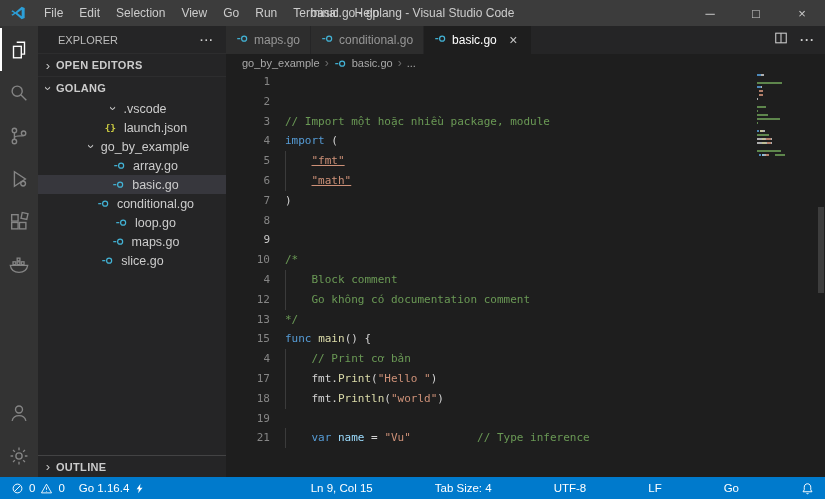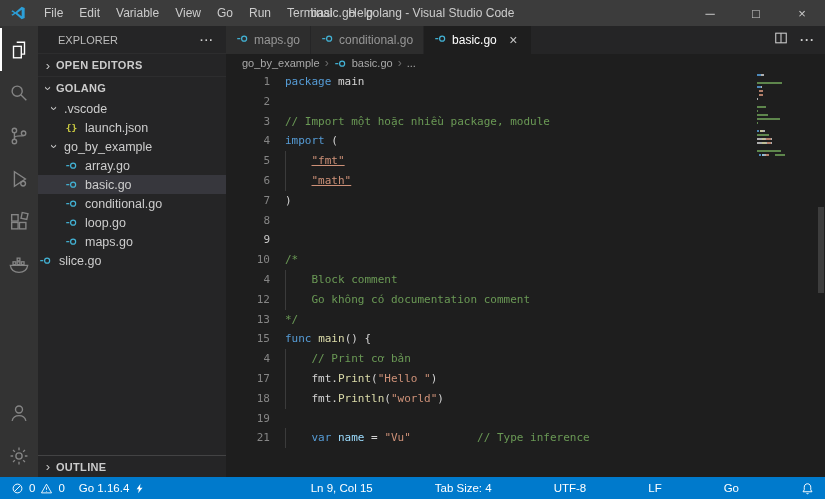--- a/index.html
+++ b/index.html
@@ -32,21 +32,21 @@
   
   .sidebar { width:188px; background:#252526; flex:none; display:flex; flex-direction:column; color:#cccccc; }
   .sb-header { height:27px; display:flex; align-items:center; padding:0 12px 0 20px; font-size:11px; color:#bbbbbb; flex:none; }
   .sb-header .more { margin-left:auto; font-weight:bold; letter-spacing:1px; color:#d0d0d0; cursor:pointer; }
   .section-header { height:23px; display:flex; align-items:center; font-size:11px; font-weight:700;
     color:#cccccc; letter-spacing:.3px; flex:none; padding-left:2px; border-top:1px solid rgba(255,255,255,.04); }
   .twisty { width:16px; flex:none; text-align:center; font-size:13px; font-weight:400; color:#c5c5c5;
     display:inline-block; line-height:1; }
   .twisty.open { transform:rotate(90deg); }
   .tree { flex:none; font-size:12.5px; }
-  .tree-row { height:19px; display:flex; align-items:center; cursor:pointer; white-space:nowrap; }
+  .tree-row { height:19px; display:flex; align-items:center; cursor:pointer; white-space:nowrap;justify-content:center; }
   .tree-row.selected { background:#37373d; }
   .tree-label { margin-left:2px; }
   .file-ico { width:15px; margin-right:4px; display:inline-flex; justify-content:center; align-items:center; flex:none; }
   .json-ico { color:#cbcb41; font-size:9.5px; font-weight:bold; font-family:"DejaVu Sans Mono",monospace; }
   .outline { margin-top:auto; border-top:1px solid rgba(204,204,204,.18); height:22px; }
 
   
   .editor-area { flex:1; min-width:0; display:flex; flex-direction:column; background:#1e1e1e; }
   .tabbar { height:28px; background:#252526; display:flex; flex:none; }
   .tab { display:flex; align-items:center; gap:5px; padding:0 10px; font-size:12px; color:#969696;
@@ -99,21 +99,21 @@
 
   <div class="titlebar">
     <div class="logo">
       <svg width="16" height="16" viewBox="0 0 24 24">
           <path fill="#2c9fd8" d="M17.5 2.5 8 11 4 8 2 9.2 6.2 12 2 14.8 4 16 8 13l9.5 8.5L22 19.5v-15L17.5 2.5zM17.5 7v10L11 12l6.5-5z"></path>
         </svg>
     </div>
     <div class="menus">
         <div class="menu-item">File</div>
         <div class="menu-item">Edit</div>
-        <div class="menu-item">Variable</div>
+        <div class="menu-item">Selection</div>
         <div class="menu-item">View</div>
         <div class="menu-item">Go</div>
         <div class="menu-item">Run</div>
         <div class="menu-item">Terminal</div>
         <div class="menu-item">Help</div>
       </div>
     <div class="title-text">basic.go - golang - Visual Studio Code</div>
     <div class="win-controls">
         <div class="win-btn">─</div>
         <div class="win-btn">□</div>
@@ -311,21 +311,21 @@
               <path d="M1.5 8.2h3.8"></path>
               <circle cx="10" cy="8.2" r="3.1"></circle>
             </svg>
           </span>
           <span class="bc-item">basic.go</span>
           <span class="bc-sep">›</span>
           <span class="bc-item">...</span>
         </div>
       <div class="code-area">
         <div>
-            <div class="line"><span class="lnum">1</span><span class="lcontent"><span class="tok-kw">package</span><span class="tok-pl"> main</span></span></div>
+            <div class="line"><span class="lnum">1</span></div>
             <div class="line"><span class="lnum">2</span><span class="lcontent"></span></div>
             <div class="line"><span class="lnum">3</span><span class="lcontent"><span class="tok-com">// Import một hoặc nhiều package, module</span></span></div>
             <div class="line"><span class="lnum">4</span><span class="lcontent"><span class="tok-kw">import</span><span class="tok-pl"> (</span></span></div>
             <div class="line"><span class="lnum">5</span><span class="lcontent"><span class="guide"></span><span class="tok-pl">    </span><span class="tok-stru">"fmt"</span></span></div>
             <div class="line"><span class="lnum">6</span><span class="lcontent"><span class="guide"></span><span class="tok-pl">    </span><span class="tok-stru">"math"</span></span></div>
             <div class="line"><span class="lnum">7</span><span class="lcontent"><span class="tok-pl">)</span></span></div>
             <div class="line"><span class="lnum">8</span><span class="lcontent"></span></div>
             <div class="line cur"><span class="lnum">9</span></div>
             <div class="line"><span class="lnum">10</span><span class="lcontent"><span class="tok-com">/*</span></span></div>
             <div class="line"><span class="lnum">4</span><span class="lcontent"><span class="guide"></span><span class="tok-com">    Block comment</span></span></div>

